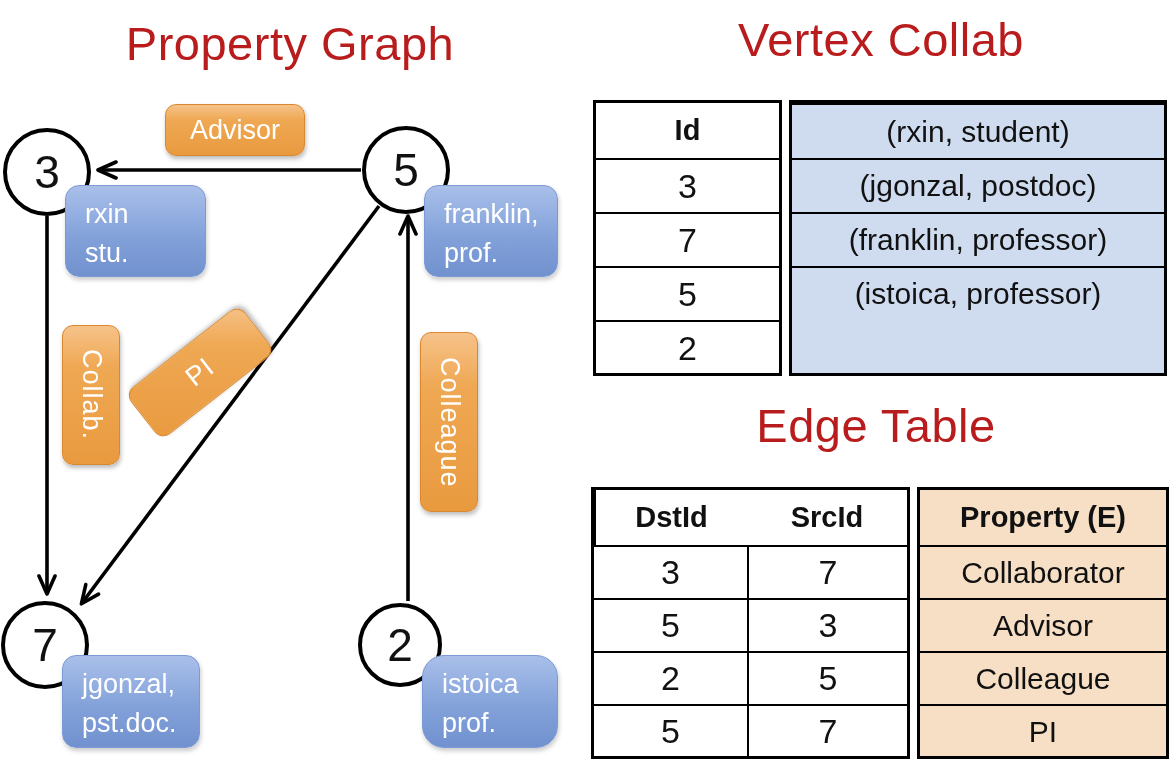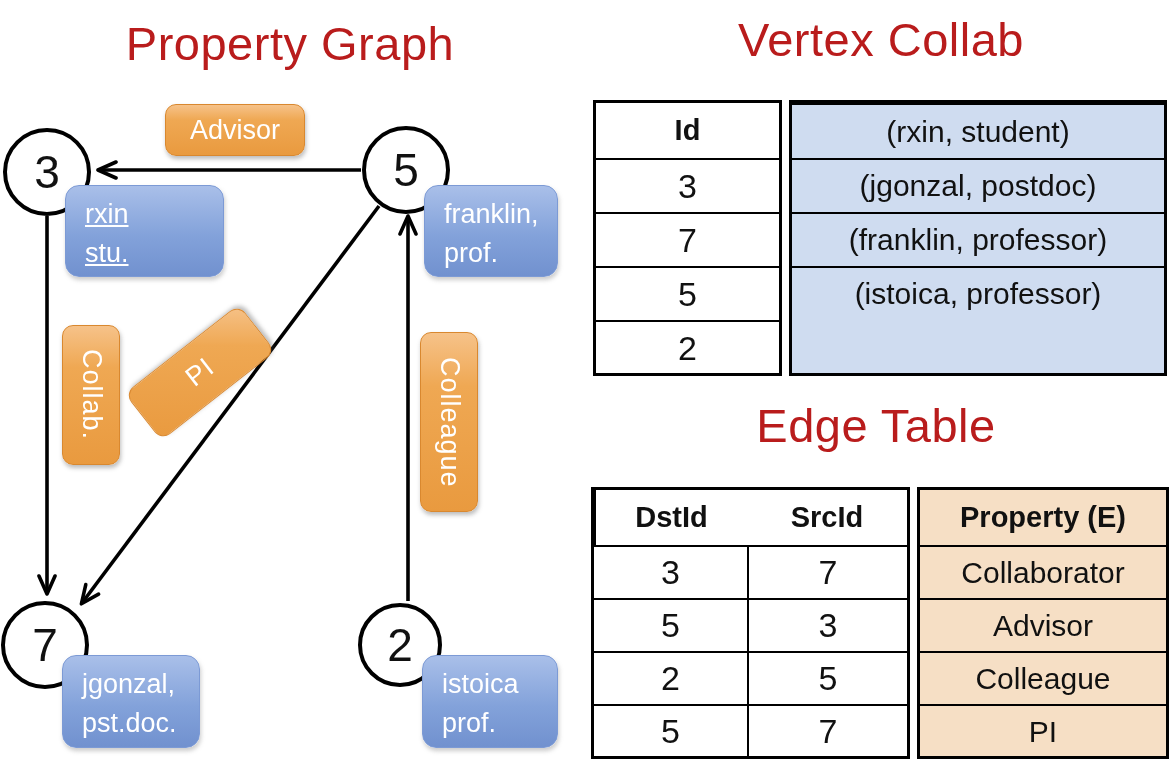--- a/index.html
+++ b/index.html
@@ -52,24 +52,24 @@
 
   
   .bpill{
     position:absolute;z-index:4;border-radius:14px;
     background:linear-gradient(180deg,#a9bfe9 0%,#83a2da 55%,#7191cf 100%);
     border:1px solid #7c9ad5;
     box-shadow:1px 3px 4px rgba(110,110,110,.35);
     color:#fff;font-size:27px;line-height:1.45;
     padding:9px 0 0 19px;box-sizing:border-box;
   }
-  #bpill-rxin{left:65px;top:185px;width:159px;height:92px;text-decoration:underline;}
+  #bpill-rxin{left:65px;top:185px;width:141px;height:92px;}
   #bpill-franklin{left:424px;top:185px;width:134px;height:92px;}
   #bpill-jgonzal{left:62px;top:655px;width:138px;height:93px;}
-  #bpill-istoica{left:422px;top:655px;width:136px;height:93px;}
+  #bpill-istoica{left:422px;top:655px;width:136px;height:93px;border-radius:22px;}
 
   
   .tbox{
     position:absolute;border:3px solid #000;background:#fff;
     display:grid;box-sizing:border-box;
   }
   .cell{
     display:flex;align-items:center;justify-content:center;
     font-size:30px;box-sizing:border-box;padding:14px 4px;white-space:nowrap;
   }

